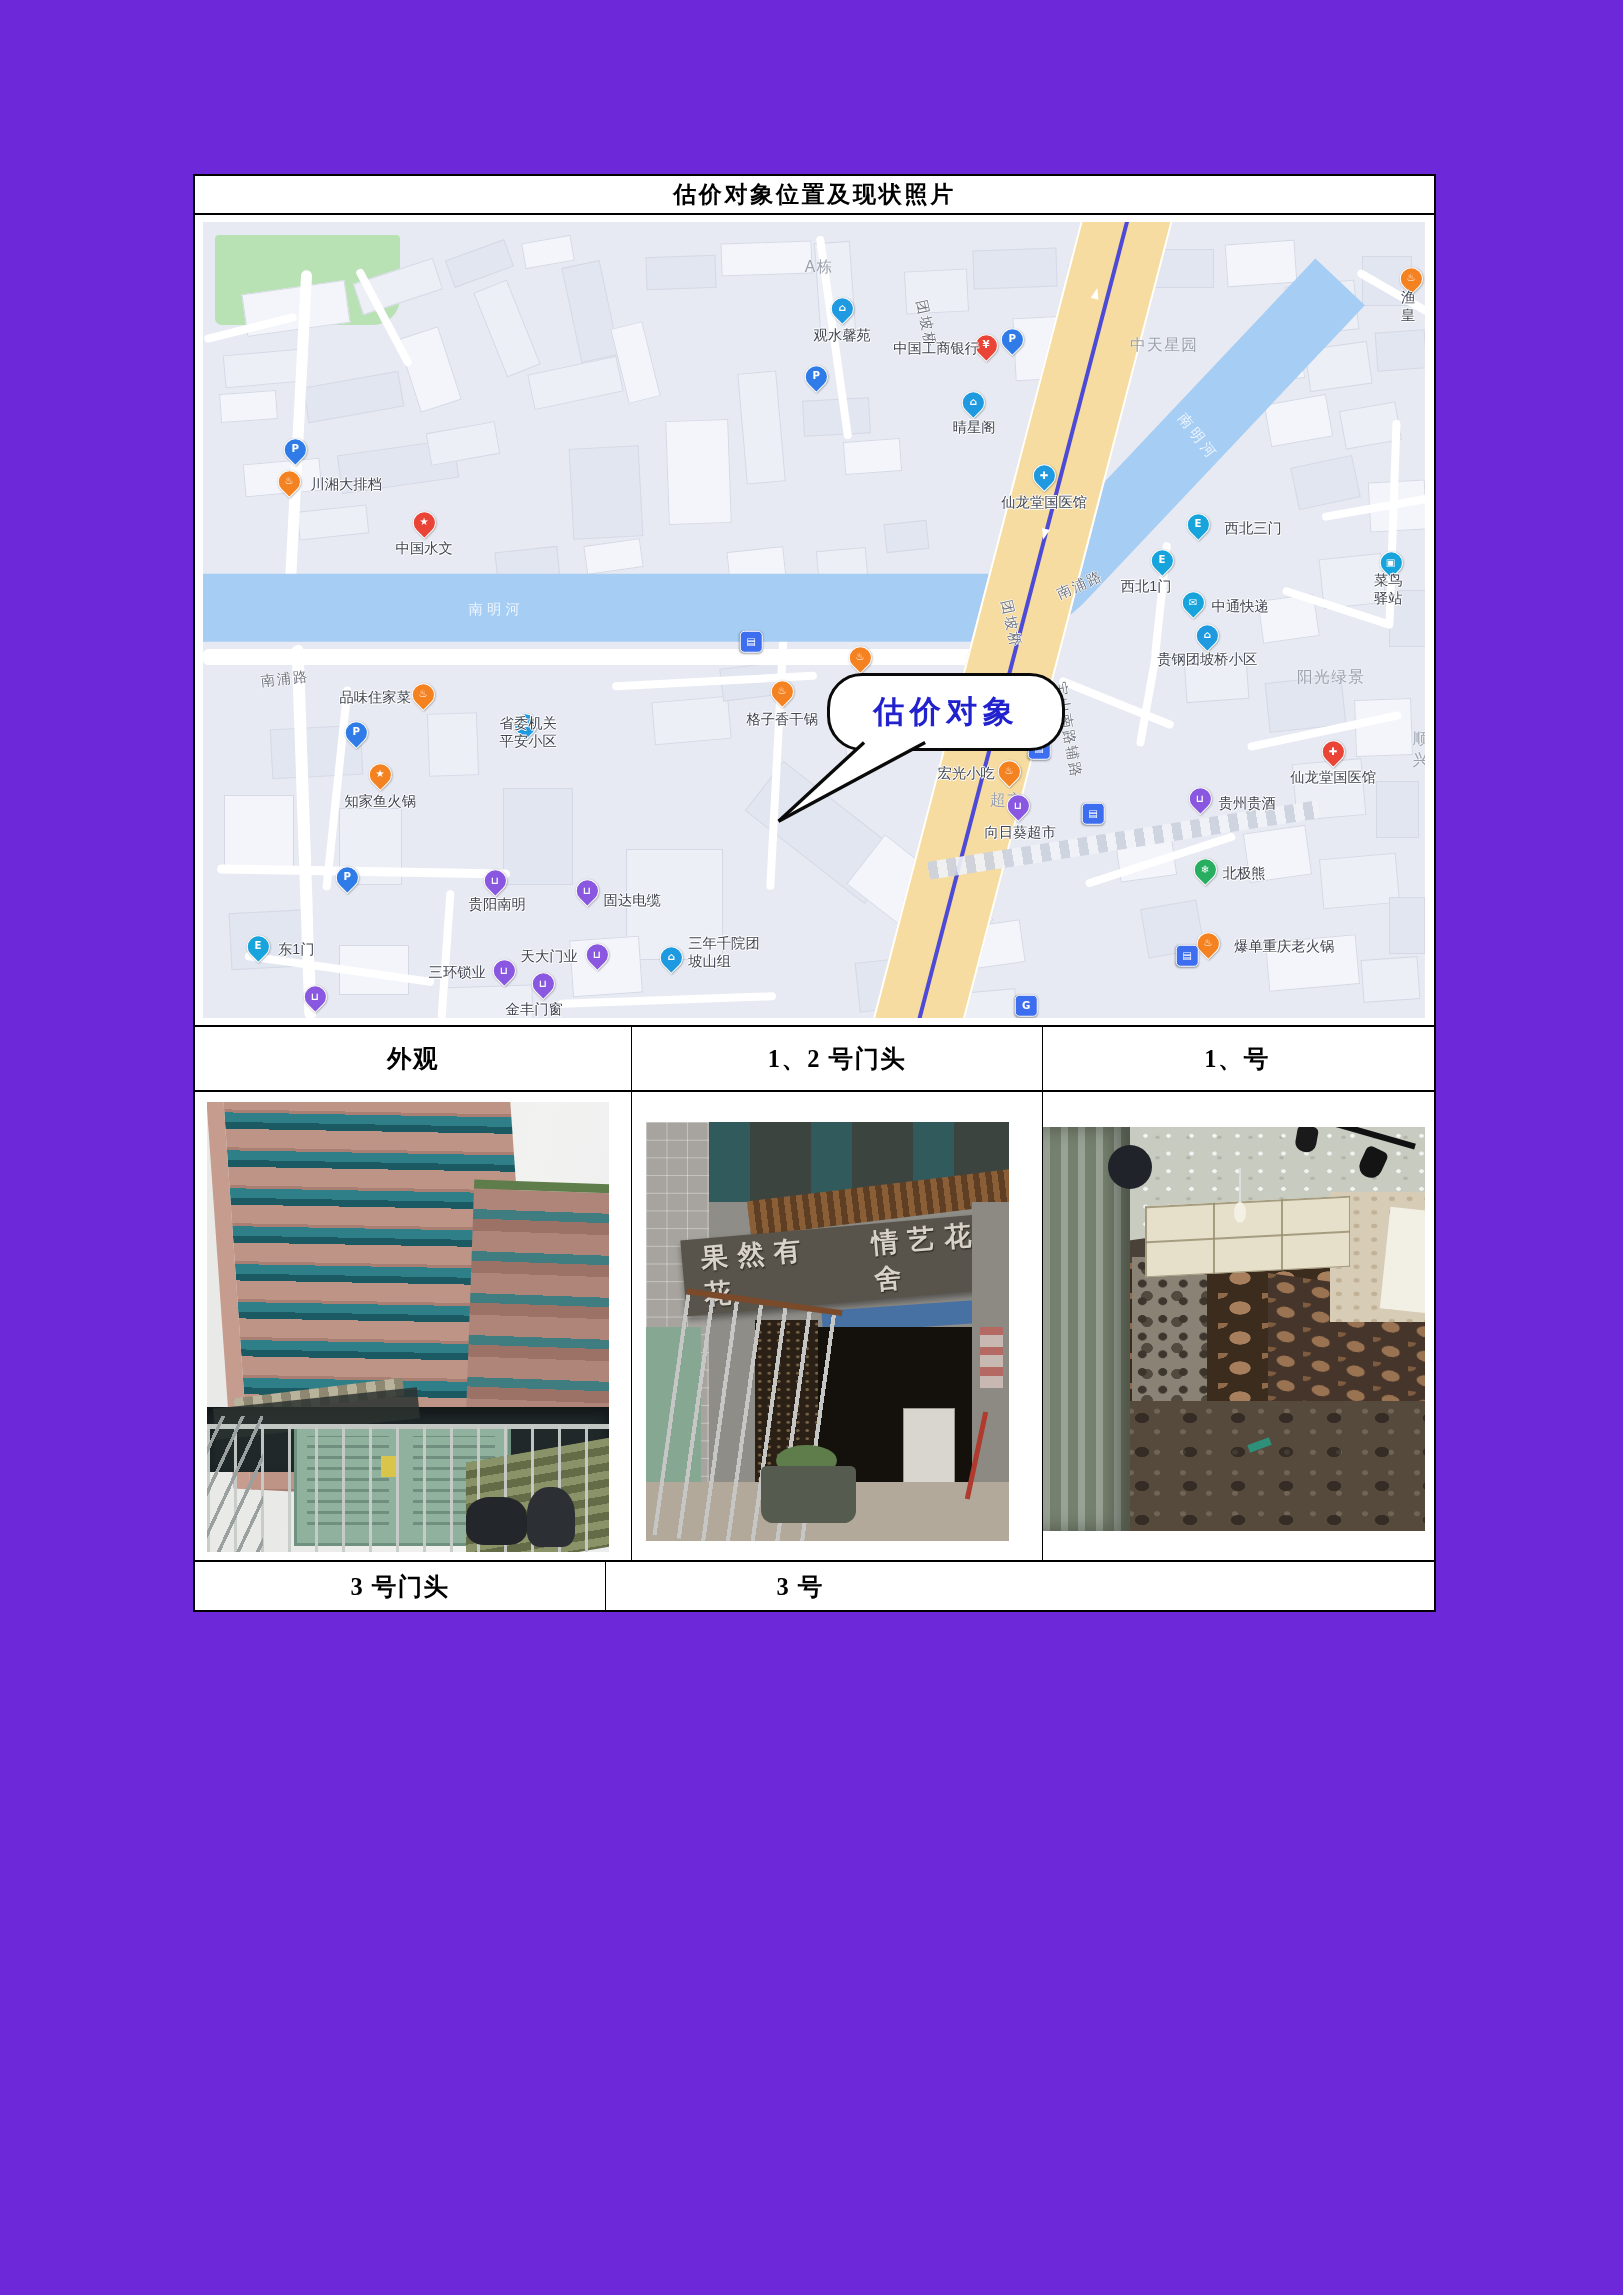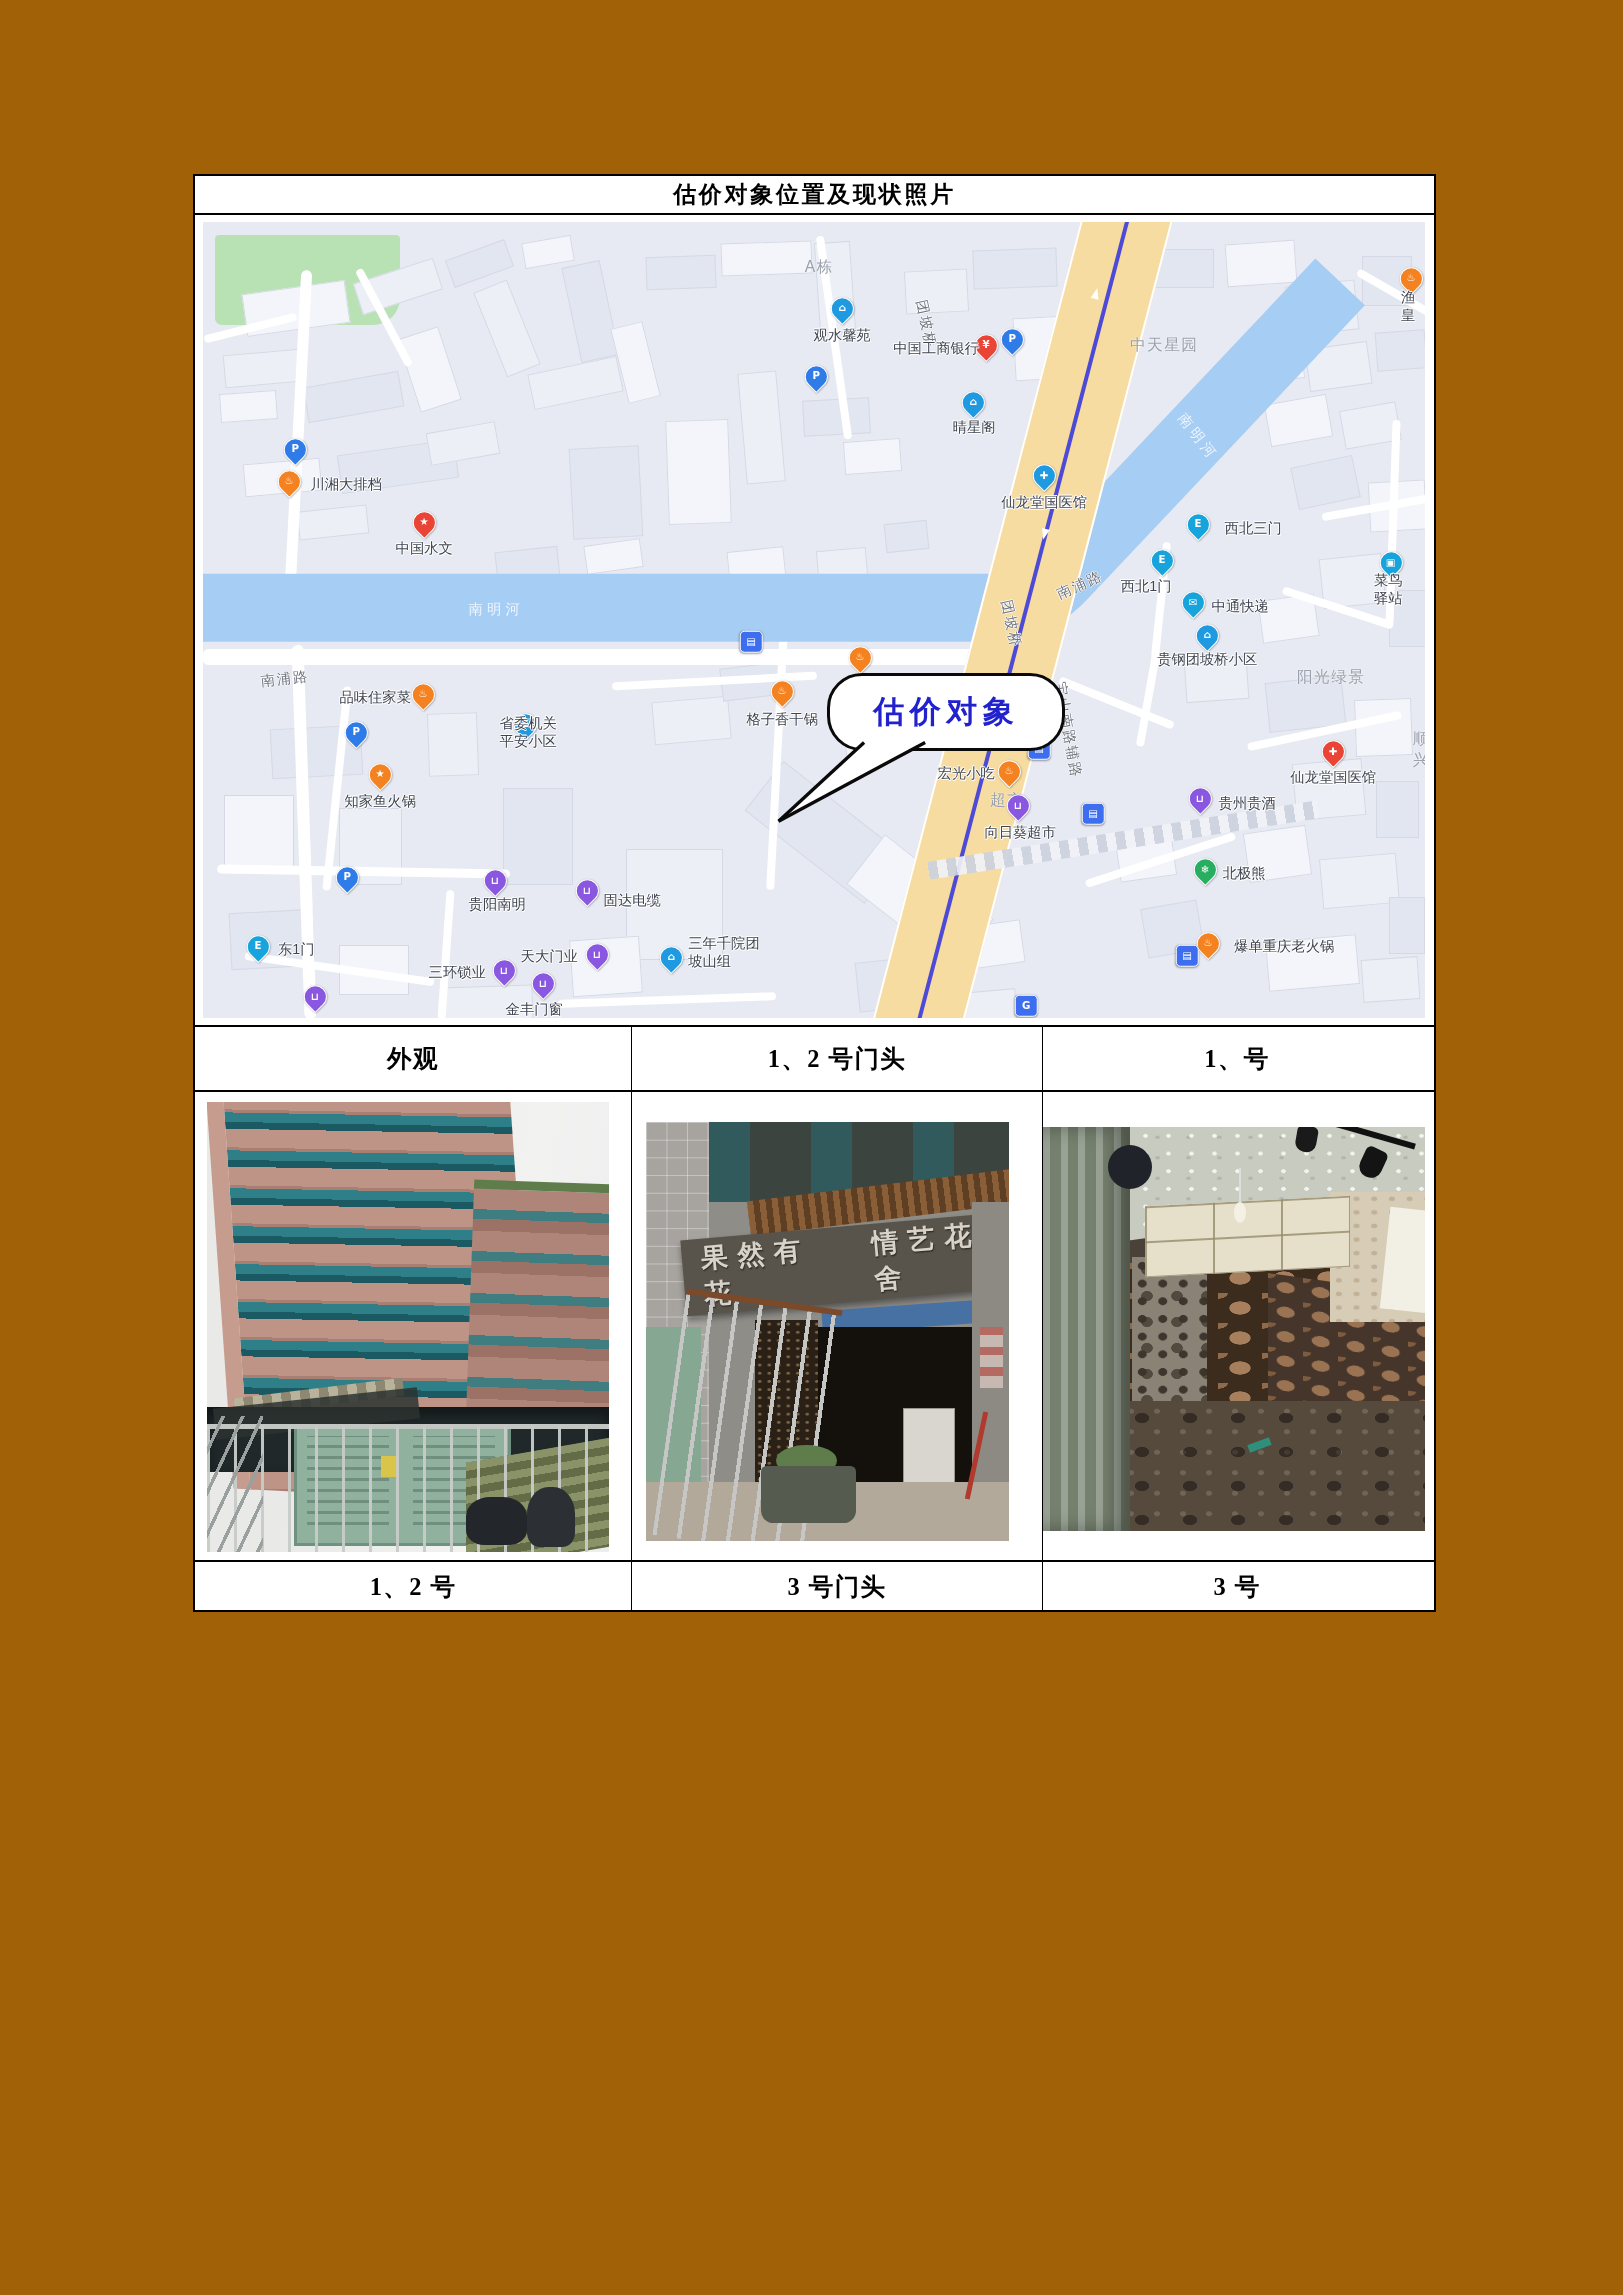--- a/index.html
+++ b/index.html
@@ -1,16 +1,16 @@
 <!DOCTYPE html>
 <html style="font-size:11px"><head>
 <meta charset="utf-8">
 <style>
   html,body{margin:0;padding:0;background:#ffffff;}
-  .page{position:relative;width:1623px;height:2295px;background:#a16207;overflow:hidden;
+  .page{position:relative;width:1623px;height:2295px;background:#6d28d9;overflow:hidden;
         font-family:"Liberation Serif",serif;}
   .doc-table{position:absolute;left:193px;top:174px;width:1239px;border:2px solid #000;background:#fff;}
   .t-row{display:flex;border-bottom:2px solid #000;}
   .t-row:last-child{border-bottom:none;}
   .title-cell{width:100%;height:37px;display:flex;align-items:center;justify-content:center;
               font-size:23px;font-weight:bold;letter-spacing:2.7px;color:#000;}
   .map-cell{width:100%;height:810px;position:relative;background:#fff;}
   .cap-cell{display:flex;align-items:center;justify-content:center;font-weight:bold;color:#000;
             font-size:24.5px;letter-spacing:1.4px;}
   .hdr .cap-cell{height:63px;text-align:right;}
@@ -514,19 +514,18 @@
           <div class="track"></div>
           <div class="lamp1"></div>
           <div class="lamp2"></div>
           <div class="fan"></div>
           <div class="bulb"></div>
         </div>
       </div>
     </div>
 
     <div class="t-row ftr">
-      <div class="cap-cell c1">1、2 号</div>
       <div class="cap-cell c2">3 号门头</div>
       <div class="cap-cell c3">3 号</div>
     </div>
   </div>
 </div>
 
 
 </body></html>

